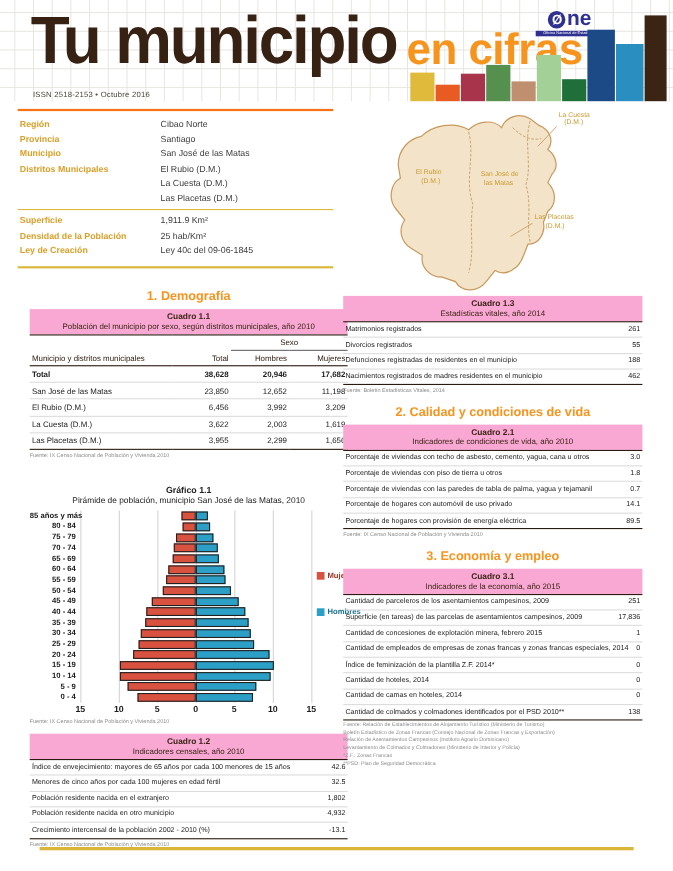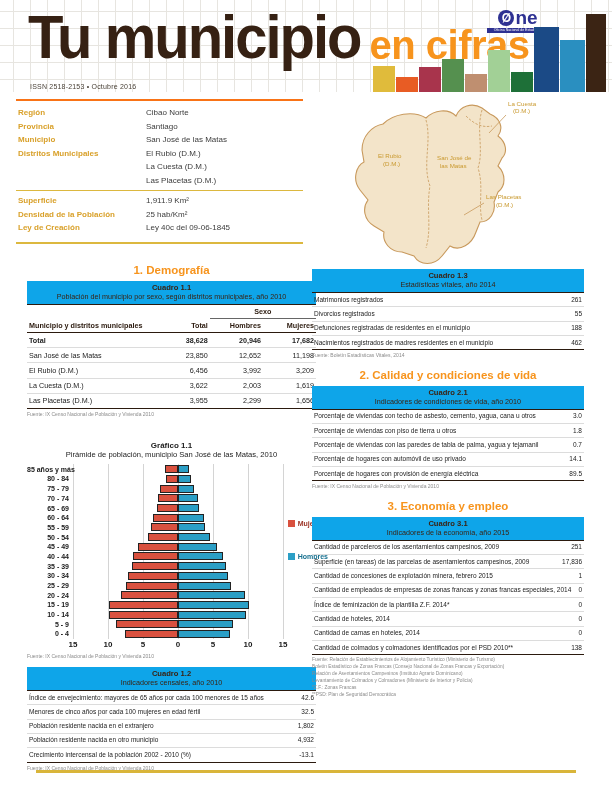--- a/index.html
+++ b/index.html
@@ -33,32 +33,32 @@
   .map-label{fill:#c9992e;font-size:6.2px;font-family:"Liberation Sans",sans-serif}
 
   
   .col-left{position:absolute;left:27px;top:262px;width:289px}
   .col-right{position:absolute;left:312px;top:269px;width:272px}
   .sec-title{font-size:11.5px;font-weight:bold;color:#f7941d;text-align:center;margin:2px 0 5px}
   .col-right .sec-title{margin-top:9px}
 
   
   .cuadro{width:100%;margin-bottom:5px}
-  .cuadro-head{background:#0ea5e9;text-align:center;color:#3a2313;padding:2px 6px 3px}
+  .cuadro-head{background:#f9a8d4;text-align:center;color:#3a2313;padding:2px 6px 3px}
   .cuadro-head .ct{font-size:7.6px;font-weight:bold}
   .cuadro-head .cs{font-size:7.2px;line-height:1.25}
   .kv-rows{border-top:1.4px solid #2b1a0e;border-bottom:1.4px solid #2b1a0e}
   .kv-row{display:flex;justify-content:space-between;align-items:flex-start;padding:2.6px 2px;border-bottom:0.75px solid #dcdcdc;font-size:6.5px;color:#222;line-height:1.25}
   .kv-row:last-child{border-bottom:none}
   .kv-row .k{flex:1;padding-right:6px}
   .kv-row .v{white-space:nowrap;text-align:right}
   .fuente{font-size:5px;color:#8b8b8b;margin-top:2px;line-height:1.5}
 
   .t11{width:100%;border-collapse:collapse;border-top:1.4px solid #2b1a0e;border-bottom:1.4px solid #2b1a0e;font-size:7.2px;color:#222}
-  .t11 th{padding:2px;font-weight:bold;color:#2b1a0e;vertical-align:bottom}
+  .t11 th{padding:2px;font-weight:normal;color:#2b1a0e;vertical-align:bottom}
   .t11 .th-left{text-align:left;width:44%}
   .t11 .th-num{text-align:right;width:18%}
   .t11 .th-sexo{text-align:center;border-bottom:0.8px solid #666}
   .t11 thead{border-bottom:1.2px solid #2b1a0e}
   .t11 tbody td{padding:2.6px 2px;border-bottom:0.75px solid #dcdcdc}
   .t11 tbody tr:last-child td{border-bottom:none}
   .t11 tbody tr.total td{font-weight:bold}
   .t11 td.num{text-align:right}
 
   

